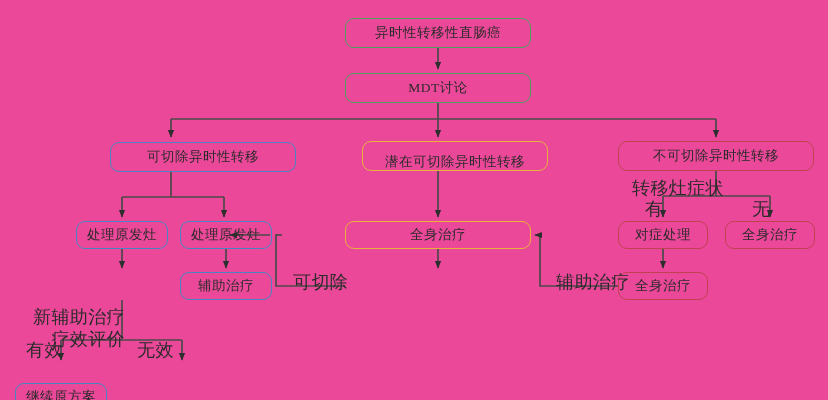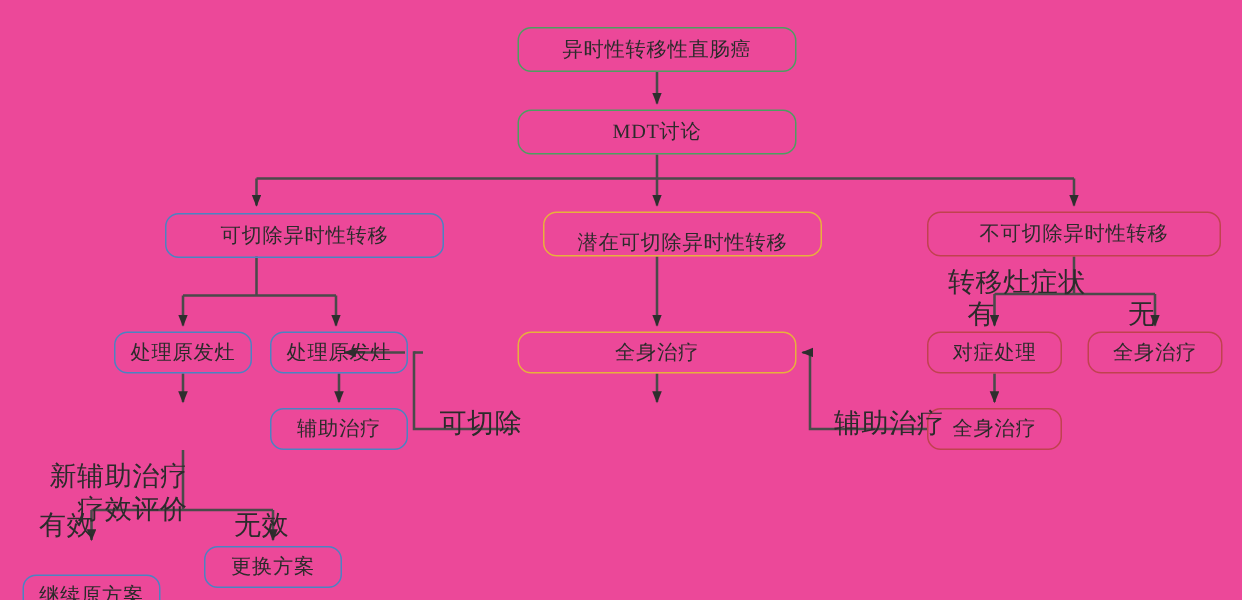--- a/index.html
+++ b/index.html
@@ -132,23 +132,20 @@
     </div>
   <div class="node blue" style="left:180px;top:221px;width:92px;height:28px;">
       <span>处理原发灶</span>
     </div>
   <div class="node blue" style="left:180px;top:272px;width:92px;height:28px;text-align:right;">
       <span>辅助治疗</span>
     </div>
   <div class="node blue" style="left:15px;top:383px;width:92px;height:28px;">
       <span>继续原方案</span>
     </div>
-  <div class="node blue" style="left:136px;top:364px;width:92px;height:28px;">
-      <span>更换方案</span>
-    </div>
 
   <div class="node orange" style="left:345px;top:221px;width:186px;height:28px;">
       <span>全身治疗</span>
     </div>
 
   <div class="node red" style="left:618px;top:221px;width:90px;height:28px;">
       <span>对症处理</span>
     </div>
   <div class="node red" style="left:725px;top:221px;width:90px;height:28px;">
       <span>全身治疗</span>
@@ -158,15 +155,15 @@
     </div>
 
   <div class="edge-label" style="left:632px;top:178px;"><span>转移灶症状</span></div>
   <div class="edge-label" style="left:645px;top:199px;"><span>有</span></div>
   <div class="edge-label" style="left:752px;top:199px;"><span>无</span></div>
   <div class="edge-label" style="left:293px;top:272px;text-align:right;"><span>可切除</span></div>
   <div class="edge-label" style="left:556px;top:272px;"><span>辅助治疗</span></div>
   <div class="edge-label" style="left:33px;top:307px;text-align:right;"><span>新辅助治疗
 疗效评价</span></div>
   <div class="edge-label" style="left:26px;top:340px;"><span>有效</span></div>
-  <div class="edge-label" style="left:156px;top:340px;"><span>无效</span></div>
+  <div class="edge-label" style="left:137px;top:340px;"><span>无效</span></div>
 
 </div>
 
 </body></html>

